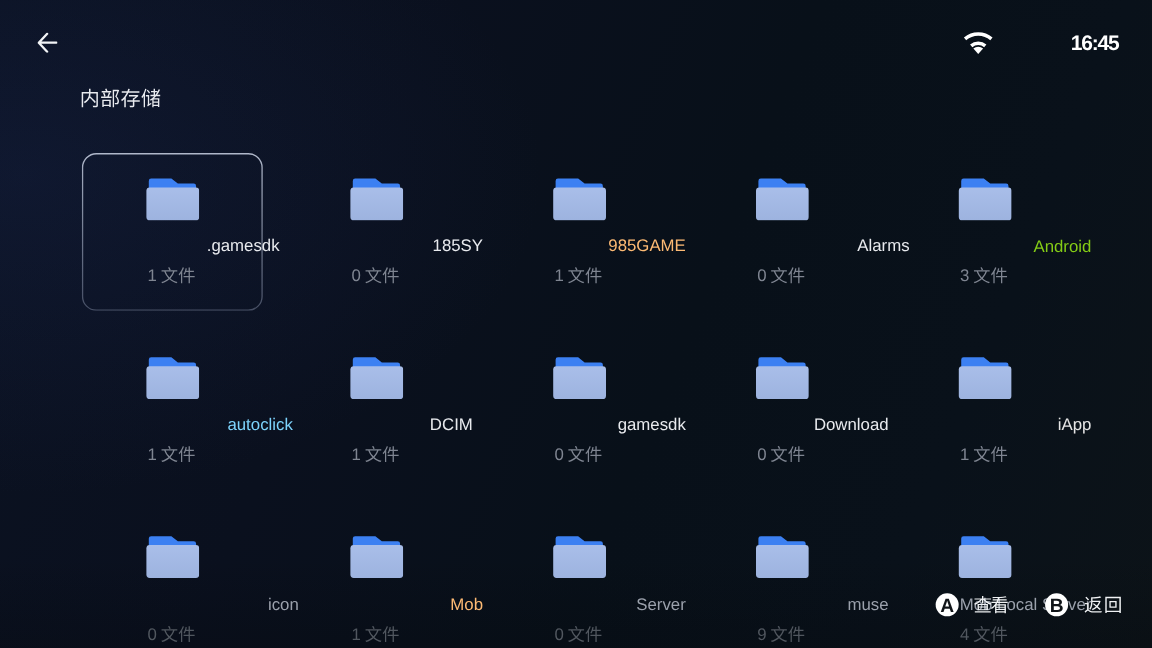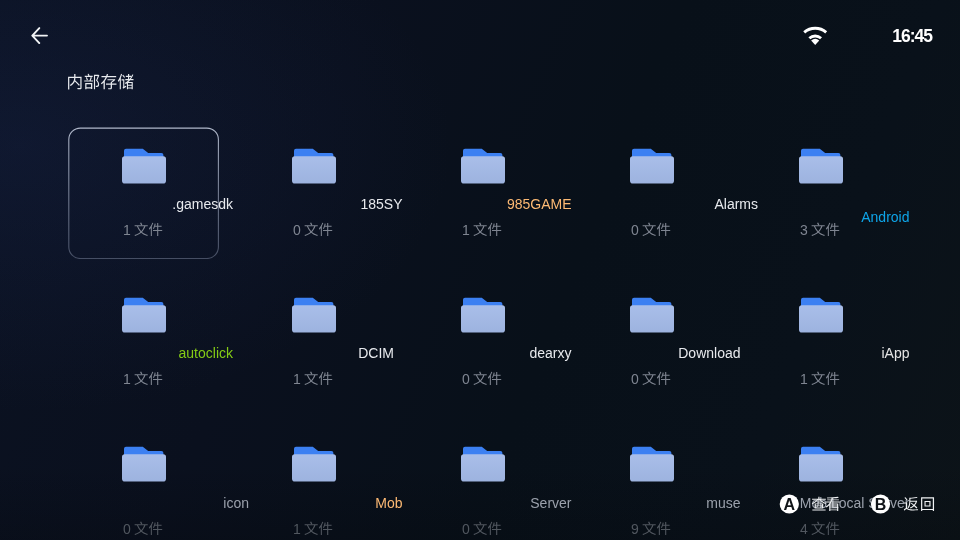--- a/index.html
+++ b/index.html
@@ -91,33 +91,33 @@
     <text x="5" y="16.5" font-size="14" fill="#7f8591" font-family="Liberation Sans, sans-serif">0</text>
     <path transform="translate(15.9,16.9) scale(0.1450)" d="M42.3 -82.3C45.3 -77.4 48.5 -70.7 49.7 -66.6L58 -69.3C56.6 -73.4 53.1 -79.9 50.1 -84.7ZM5 -66.4V-59H20.6C26.5 -43.8 34.4 -30.7 44.7 -20C33.7 -10.8 20.2 -4 3.6 0.7C5.1 2.5 7.5 6 8.3 7.8C25 2.4 38.9 -4.8 50.2 -14.6C61.5 -4.6 75.1 2.8 91.5 7.3C92.8 5.2 95 2 96.7 0.4C80.7 -3.6 67.1 -10.7 56 -20.1C66.1 -30.4 73.8 -43.2 79.6 -59H95.4V-66.4ZM50.4 -25.3C41 -34.8 33.6 -46.2 28.4 -59H71.1C66.1 -45.5 59.2 -34.4 50.4 -25.3Z" fill="#7f8591"></path>
     <path transform="translate(30.4,16.9) scale(0.1450)" d="M31.7 -34.1V-26.8H60.4V8H67.9V-26.8H95.3V-34.1H67.9V-56.2H90.9V-63.5H67.9V-82.8H60.4V-63.5H47C48.3 -68 49.4 -72.8 50.4 -77.5L43.2 -79C40.9 -65.9 36.7 -53 30.9 -44.7C32.7 -43.8 35.9 -42 37.3 -40.9C40 -45.1 42.5 -50.4 44.6 -56.2H60.4V-34.1ZM26.8 -83.6C21.4 -68.5 12.6 -53.5 3.2 -43.7C4.5 -42 6.7 -38.1 7.5 -36.3C10.7 -39.7 13.7 -43.7 16.7 -48V7.8H23.9V-59.7C27.7 -66.7 31.1 -74.1 33.9 -81.5Z" fill="#7f8591"></path>
   </svg>
 <svg class="abs" style="left:797.5px;top:147.5px" width="45" height="36" viewBox="0 0 45 36">
     <g>
 <path d="M3 9 V2.8 Q3 0.8 5 0.8 H21.8 L27.2 5 H40.4 Q42.4 5 42.4 7 V9 Z" fill="#3c80f2"></path>
 <rect x="1" y="8.2" width="44" height="27.4" rx="2.8" fill="url(#fbody)"></rect>
 </g>
   </svg>
-<div class="abs lbl" style="left:729.5px;top:208px;color:#0ea5e9">Android</div>
+<div class="abs lbl" style="left:729.5px;top:196px;color:#84cc16">Android</div>
 <svg class="abs" style="left:794.5px;top:218.2px" width="55" height="22" viewBox="0 0 55 22">
     <text x="5" y="16.5" font-size="14" fill="#7f8591" font-family="Liberation Sans, sans-serif">3</text>
     <path transform="translate(15.9,16.9) scale(0.1450)" d="M42.3 -82.3C45.3 -77.4 48.5 -70.7 49.7 -66.6L58 -69.3C56.6 -73.4 53.1 -79.9 50.1 -84.7ZM5 -66.4V-59H20.6C26.5 -43.8 34.4 -30.7 44.7 -20C33.7 -10.8 20.2 -4 3.6 0.7C5.1 2.5 7.5 6 8.3 7.8C25 2.4 38.9 -4.8 50.2 -14.6C61.5 -4.6 75.1 2.8 91.5 7.3C92.8 5.2 95 2 96.7 0.4C80.7 -3.6 67.1 -10.7 56 -20.1C66.1 -30.4 73.8 -43.2 79.6 -59H95.4V-66.4ZM50.4 -25.3C41 -34.8 33.6 -46.2 28.4 -59H71.1C66.1 -45.5 59.2 -34.4 50.4 -25.3Z" fill="#7f8591"></path>
     <path transform="translate(30.4,16.9) scale(0.1450)" d="M31.7 -34.1V-26.8H60.4V8H67.9V-26.8H95.3V-34.1H67.9V-56.2H90.9V-63.5H67.9V-82.8H60.4V-63.5H47C48.3 -68 49.4 -72.8 50.4 -77.5L43.2 -79C40.9 -65.9 36.7 -53 30.9 -44.7C32.7 -43.8 35.9 -42 37.3 -40.9C40 -45.1 42.5 -50.4 44.6 -56.2H60.4V-34.1ZM26.8 -83.6C21.4 -68.5 12.6 -53.5 3.2 -43.7C4.5 -42 6.7 -38.1 7.5 -36.3C10.7 -39.7 13.7 -43.7 16.7 -48V7.8H23.9V-59.7C27.7 -66.7 31.1 -74.1 33.9 -81.5Z" fill="#7f8591"></path>
   </svg>
 <svg class="abs" style="left:121.0px;top:296.5px" width="45" height="36" viewBox="0 0 45 36">
     <g>
 <path d="M3 9 V2.8 Q3 0.8 5 0.8 H21.8 L27.2 5 H40.4 Q42.4 5 42.4 7 V9 Z" fill="#3c80f2"></path>
 <rect x="1" y="8.2" width="44" height="27.4" rx="2.8" fill="url(#fbody)"></rect>
 </g>
   </svg>
-<div class="abs lbl" style="left:53.0px;top:343.8px;color:#84cc16">autoclick</div>
+<div class="abs lbl" style="left:64px;top:343.8px;color:#7dd3fc">autoclick</div>
 <svg class="abs" style="left:118.0px;top:367.2px" width="55" height="22" viewBox="0 0 55 22">
     <text x="5" y="16.5" font-size="14" fill="#7f8591" font-family="Liberation Sans, sans-serif">1</text>
     <path transform="translate(15.9,16.9) scale(0.1450)" d="M42.3 -82.3C45.3 -77.4 48.5 -70.7 49.7 -66.6L58 -69.3C56.6 -73.4 53.1 -79.9 50.1 -84.7ZM5 -66.4V-59H20.6C26.5 -43.8 34.4 -30.7 44.7 -20C33.7 -10.8 20.2 -4 3.6 0.7C5.1 2.5 7.5 6 8.3 7.8C25 2.4 38.9 -4.8 50.2 -14.6C61.5 -4.6 75.1 2.8 91.5 7.3C92.8 5.2 95 2 96.7 0.4C80.7 -3.6 67.1 -10.7 56 -20.1C66.1 -30.4 73.8 -43.2 79.6 -59H95.4V-66.4ZM50.4 -25.3C41 -34.8 33.6 -46.2 28.4 -59H71.1C66.1 -45.5 59.2 -34.4 50.4 -25.3Z" fill="#7f8591"></path>
     <path transform="translate(30.4,16.9) scale(0.1450)" d="M31.7 -34.1V-26.8H60.4V8H67.9V-26.8H95.3V-34.1H67.9V-56.2H90.9V-63.5H67.9V-82.8H60.4V-63.5H47C48.3 -68 49.4 -72.8 50.4 -77.5L43.2 -79C40.9 -65.9 36.7 -53 30.9 -44.7C32.7 -43.8 35.9 -42 37.3 -40.9C40 -45.1 42.5 -50.4 44.6 -56.2H60.4V-34.1ZM26.8 -83.6C21.4 -68.5 12.6 -53.5 3.2 -43.7C4.5 -42 6.7 -38.1 7.5 -36.3C10.7 -39.7 13.7 -43.7 16.7 -48V7.8H23.9V-59.7C27.7 -66.7 31.1 -74.1 33.9 -81.5Z" fill="#7f8591"></path>
   </svg>
 <svg class="abs" style="left:290.5px;top:296.5px" width="45" height="36" viewBox="0 0 45 36">
     <g>
 <path d="M3 9 V2.8 Q3 0.8 5 0.8 H21.8 L27.2 5 H40.4 Q42.4 5 42.4 7 V9 Z" fill="#3c80f2"></path>
 <rect x="1" y="8.2" width="44" height="27.4" rx="2.8" fill="url(#fbody)"></rect>
 </g>
@@ -127,21 +127,21 @@
     <text x="5" y="16.5" font-size="14" fill="#7f8591" font-family="Liberation Sans, sans-serif">1</text>
     <path transform="translate(15.9,16.9) scale(0.1450)" d="M42.3 -82.3C45.3 -77.4 48.5 -70.7 49.7 -66.6L58 -69.3C56.6 -73.4 53.1 -79.9 50.1 -84.7ZM5 -66.4V-59H20.6C26.5 -43.8 34.4 -30.7 44.7 -20C33.7 -10.8 20.2 -4 3.6 0.7C5.1 2.5 7.5 6 8.3 7.8C25 2.4 38.9 -4.8 50.2 -14.6C61.5 -4.6 75.1 2.8 91.5 7.3C92.8 5.2 95 2 96.7 0.4C80.7 -3.6 67.1 -10.7 56 -20.1C66.1 -30.4 73.8 -43.2 79.6 -59H95.4V-66.4ZM50.4 -25.3C41 -34.8 33.6 -46.2 28.4 -59H71.1C66.1 -45.5 59.2 -34.4 50.4 -25.3Z" fill="#7f8591"></path>
     <path transform="translate(30.4,16.9) scale(0.1450)" d="M31.7 -34.1V-26.8H60.4V8H67.9V-26.8H95.3V-34.1H67.9V-56.2H90.9V-63.5H67.9V-82.8H60.4V-63.5H47C48.3 -68 49.4 -72.8 50.4 -77.5L43.2 -79C40.9 -65.9 36.7 -53 30.9 -44.7C32.7 -43.8 35.9 -42 37.3 -40.9C40 -45.1 42.5 -50.4 44.6 -56.2H60.4V-34.1ZM26.8 -83.6C21.4 -68.5 12.6 -53.5 3.2 -43.7C4.5 -42 6.7 -38.1 7.5 -36.3C10.7 -39.7 13.7 -43.7 16.7 -48V7.8H23.9V-59.7C27.7 -66.7 31.1 -74.1 33.9 -81.5Z" fill="#7f8591"></path>
   </svg>
 <svg class="abs" style="left:459.5px;top:296.5px" width="45" height="36" viewBox="0 0 45 36">
     <g>
 <path d="M3 9 V2.8 Q3 0.8 5 0.8 H21.8 L27.2 5 H40.4 Q42.4 5 42.4 7 V9 Z" fill="#3c80f2"></path>
 <rect x="1" y="8.2" width="44" height="27.4" rx="2.8" fill="url(#fbody)"></rect>
 </g>
   </svg>
-<div class="abs lbl" style="left:391.5px;top:343.8px;color:#e8eaee">dearxy</div>
+<div class="abs lbl" style="left:391.5px;top:343.8px;color:#e8eaee">gamesdk</div>
 <svg class="abs" style="left:456.6px;top:367.2px" width="55" height="22" viewBox="0 0 55 22">
     <text x="5" y="16.5" font-size="14" fill="#7f8591" font-family="Liberation Sans, sans-serif">0</text>
     <path transform="translate(15.9,16.9) scale(0.1450)" d="M42.3 -82.3C45.3 -77.4 48.5 -70.7 49.7 -66.6L58 -69.3C56.6 -73.4 53.1 -79.9 50.1 -84.7ZM5 -66.4V-59H20.6C26.5 -43.8 34.4 -30.7 44.7 -20C33.7 -10.8 20.2 -4 3.6 0.7C5.1 2.5 7.5 6 8.3 7.8C25 2.4 38.9 -4.8 50.2 -14.6C61.5 -4.6 75.1 2.8 91.5 7.3C92.8 5.2 95 2 96.7 0.4C80.7 -3.6 67.1 -10.7 56 -20.1C66.1 -30.4 73.8 -43.2 79.6 -59H95.4V-66.4ZM50.4 -25.3C41 -34.8 33.6 -46.2 28.4 -59H71.1C66.1 -45.5 59.2 -34.4 50.4 -25.3Z" fill="#7f8591"></path>
     <path transform="translate(30.4,16.9) scale(0.1450)" d="M31.7 -34.1V-26.8H60.4V8H67.9V-26.8H95.3V-34.1H67.9V-56.2H90.9V-63.5H67.9V-82.8H60.4V-63.5H47C48.3 -68 49.4 -72.8 50.4 -77.5L43.2 -79C40.9 -65.9 36.7 -53 30.9 -44.7C32.7 -43.8 35.9 -42 37.3 -40.9C40 -45.1 42.5 -50.4 44.6 -56.2H60.4V-34.1ZM26.8 -83.6C21.4 -68.5 12.6 -53.5 3.2 -43.7C4.5 -42 6.7 -38.1 7.5 -36.3C10.7 -39.7 13.7 -43.7 16.7 -48V7.8H23.9V-59.7C27.7 -66.7 31.1 -74.1 33.9 -81.5Z" fill="#7f8591"></path>
   </svg>
 <svg class="abs" style="left:628.5px;top:296.5px" width="45" height="36" viewBox="0 0 45 36">
     <g>
 <path d="M3 9 V2.8 Q3 0.8 5 0.8 H21.8 L27.2 5 H40.4 Q42.4 5 42.4 7 V9 Z" fill="#3c80f2"></path>
 <rect x="1" y="8.2" width="44" height="27.4" rx="2.8" fill="url(#fbody)"></rect>
 </g>

